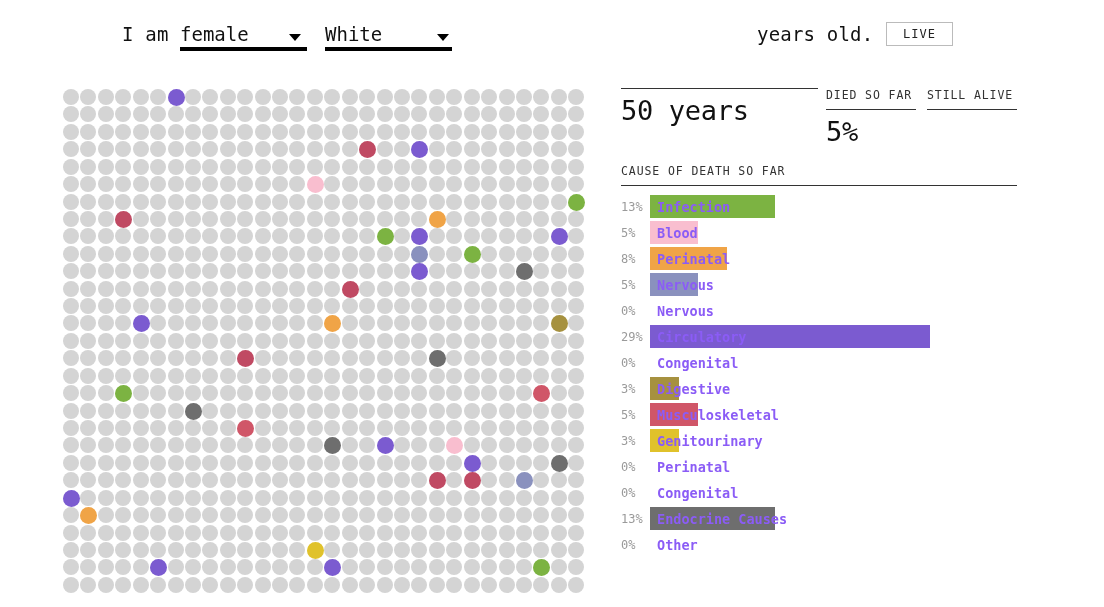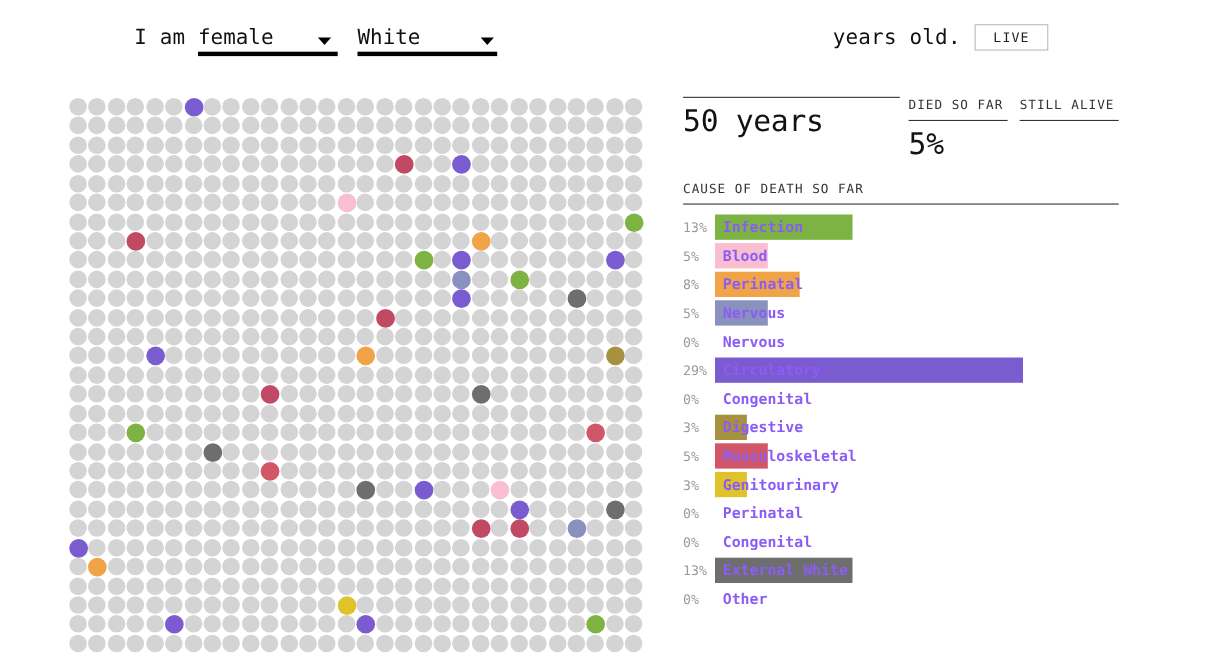--- a/index.html
+++ b/index.html
@@ -1171,20 +1171,20 @@
         <span class="cause-pct">0%</span>
         <span class="cause-name">Perinatal</span>
       </div>
       <div class="cause-row">
         <span class="cause-pct">0%</span>
         <span class="cause-name">Congenital</span>
       </div>
       <div class="cause-row">
         <span class="cause-pct">13%</span>
         <span class="cause-bar" style="width: 125.45px; background: rgb(110, 110, 110);"></span>
-        <span class="cause-name">External White</span>
+        <span class="cause-name">Endocrine Causes</span>
       </div>
       <div class="cause-row">
         <span class="cause-pct">0%</span>
         <span class="cause-name">Other</span>
       </div>
     </div>
 </div>
 
 </body></html>

